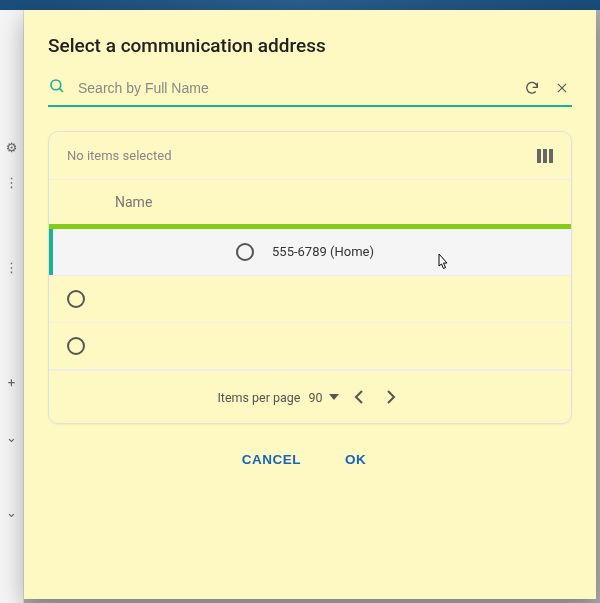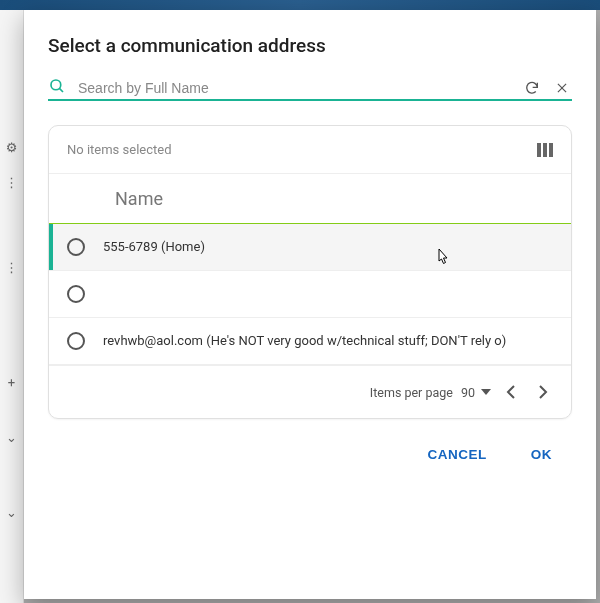--- a/index.html
+++ b/index.html
@@ -27,37 +27,38 @@
     display: flex;
     flex-direction: column;
     align-items: center;
     padding-top: 130px;
     gap: 20px;
   }
   .bg-siderail span { color: #666; font-size: 13px; }
   .dialog {
     position: absolute;
     top: 10px; left: 24px; right: 4px; bottom: 4px;
-    background: #ffffff;
+    background: #fef9c3;
     box-shadow: 0 8px 24px rgba(0,0,0,0.3);
     display: flex;
     flex-direction: column;
     padding: 24px 24px 16px 24px;
   }
   .dialog-title {
     font-size: 19px;
     font-weight: 500;
     color: #212121;
     margin-bottom: 20px;
   }
   .search-row {
     display: flex;
     align-items: center;
     gap: 10px;
     border-bottom: 2px solid #1ab394;
+    padding-bottom: 6px;
     margin-bottom: 24px;
   }
   .search-row .icon-search svg { width: 18px; height: 18px; }
   .search-input {
     flex: 1;
     border: none;
     outline: none;
     font-size: 14px;
     color: #333;
     background: transparent;
@@ -83,36 +84,37 @@
     justify-content: space-between;
     padding: 16px 18px;
     font-size: 13px;
     color: #888;
     border-bottom: 1px solid #eee;
   }
   .columns-icon { display:flex; gap:2px; cursor:pointer; }
   .columns-icon span { width:4px; height:14px; background:#666; }
   .col-header {
     padding: 14px 18px 14px 66px;
-    font-size: 18px;
+    font-size: 14px;
     color: #777;
-    border-bottom: 1px solid #84cc16;
+    border-bottom: 5px solid #84cc16;
   }
   .row {
     display: flex;
     align-items: center;
     gap: 18px;
     padding: 14px 18px;
     border-bottom: 1px solid #eee;
     position: relative;
     cursor: pointer;
   }
   .row:last-of-type { border-bottom: none; }
   .row.selected {
     background: #f5f5f5;
+    justify-content: center;
   }
   .row.selected::before {
     content: "";
     position: absolute;
     left: 0; top: 0; bottom: 0;
     width: 4px;
     background: #1ab394;
   }
   .radio {
     width: 18px; height: 18px;
@@ -129,42 +131,42 @@
   .cursor {
     position: absolute;
     right: 120px;
     top: 50%;
     font-size: 16px;
     pointer-events: none;
   }
   .pager {
     display: flex;
     align-items: center;
-    justify-content: flex-end;
+    justify-content: center;
     gap: 8px;
     padding: 14px 16px 14px 16px;
     font-size: 12.5px;
     color: #555;
     border-top: 1px solid #eee;
   }
   .pager-select {
     display: flex;
     align-items: center;
     gap: 6px;
     cursor: pointer;
   }
   .pager-navbtn {
     width: 24px; height: 24px;
     display: flex; align-items: center; justify-content: center;
     color: #555;
     cursor: pointer;
   }
   .dialog-actions {
     display: flex;
-    justify-content: flex-end;
+    justify-content: center;
     gap: 28px;
     padding: 10px 12px 0 0;
   }
   .btn-flat {
     background: none;
     border: none;
     font-size: 13.5px;
     font-weight: 600;
     letter-spacing: 0.5px;
     color: #1565c0;
@@ -227,21 +229,20 @@
         <svg width="18" height="22" viewBox="0 0 18 22">
             <path d="M6 2v12l2.5-2 2 4.5 2-1-2-4.5H14z" fill="#fff" stroke="#000" stroke-width="1"></path>
           </svg>
       </span>
     </div>
     <div class="row">
       <span class="radio"></span>
     </div>
     <div class="row">
       <span class="radio"></span>
-      <span class="row-text">revhwb@aol.com (He's NOT very good w/technical stuff; DON'T rely o)</span>
     </div>
 
     <div class="pager">
       <span>Items per page</span>
       <span class="pager-select">
         <span>90</span>
         <svg width="10" height="6">
             <path d="M0 0l5 6 5-6z" fill="#555"></path>
           </svg>
       </span>

